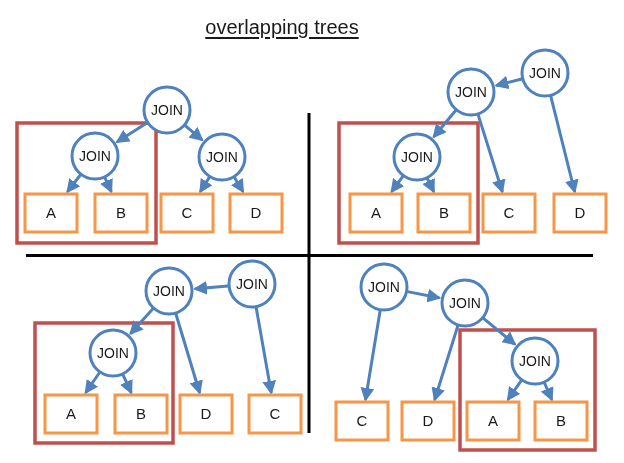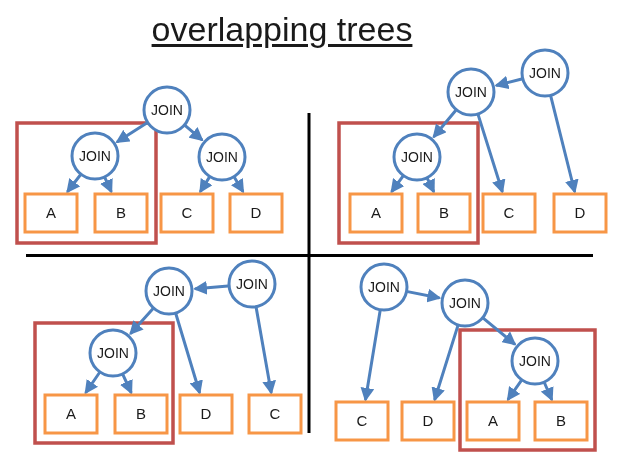--- a/index.html
+++ b/index.html
@@ -6,25 +6,25 @@
   #canvas {
     position: relative;
     width: 624px;
     height: 463px;
     background: #ffffff;
     overflow: hidden;
     font-family: "Liberation Sans", sans-serif;
   }
   #page-title {
     position: absolute;
-    top: 10px;
+    top: 16px;
     left: 0;
     width: 564px;
     text-align: center;
-    font-size: 34px;
+    font-size: 20px;
     color: #1a1a1a;
     text-decoration: underline;
     text-underline-offset: 3px;
   }
   #tree-svg { position: absolute; top: 0; left: 0; }
   #tree-svg text {
     font-family: "Liberation Sans", sans-serif;
     fill: #1a1a1a;
   }
 </style>

